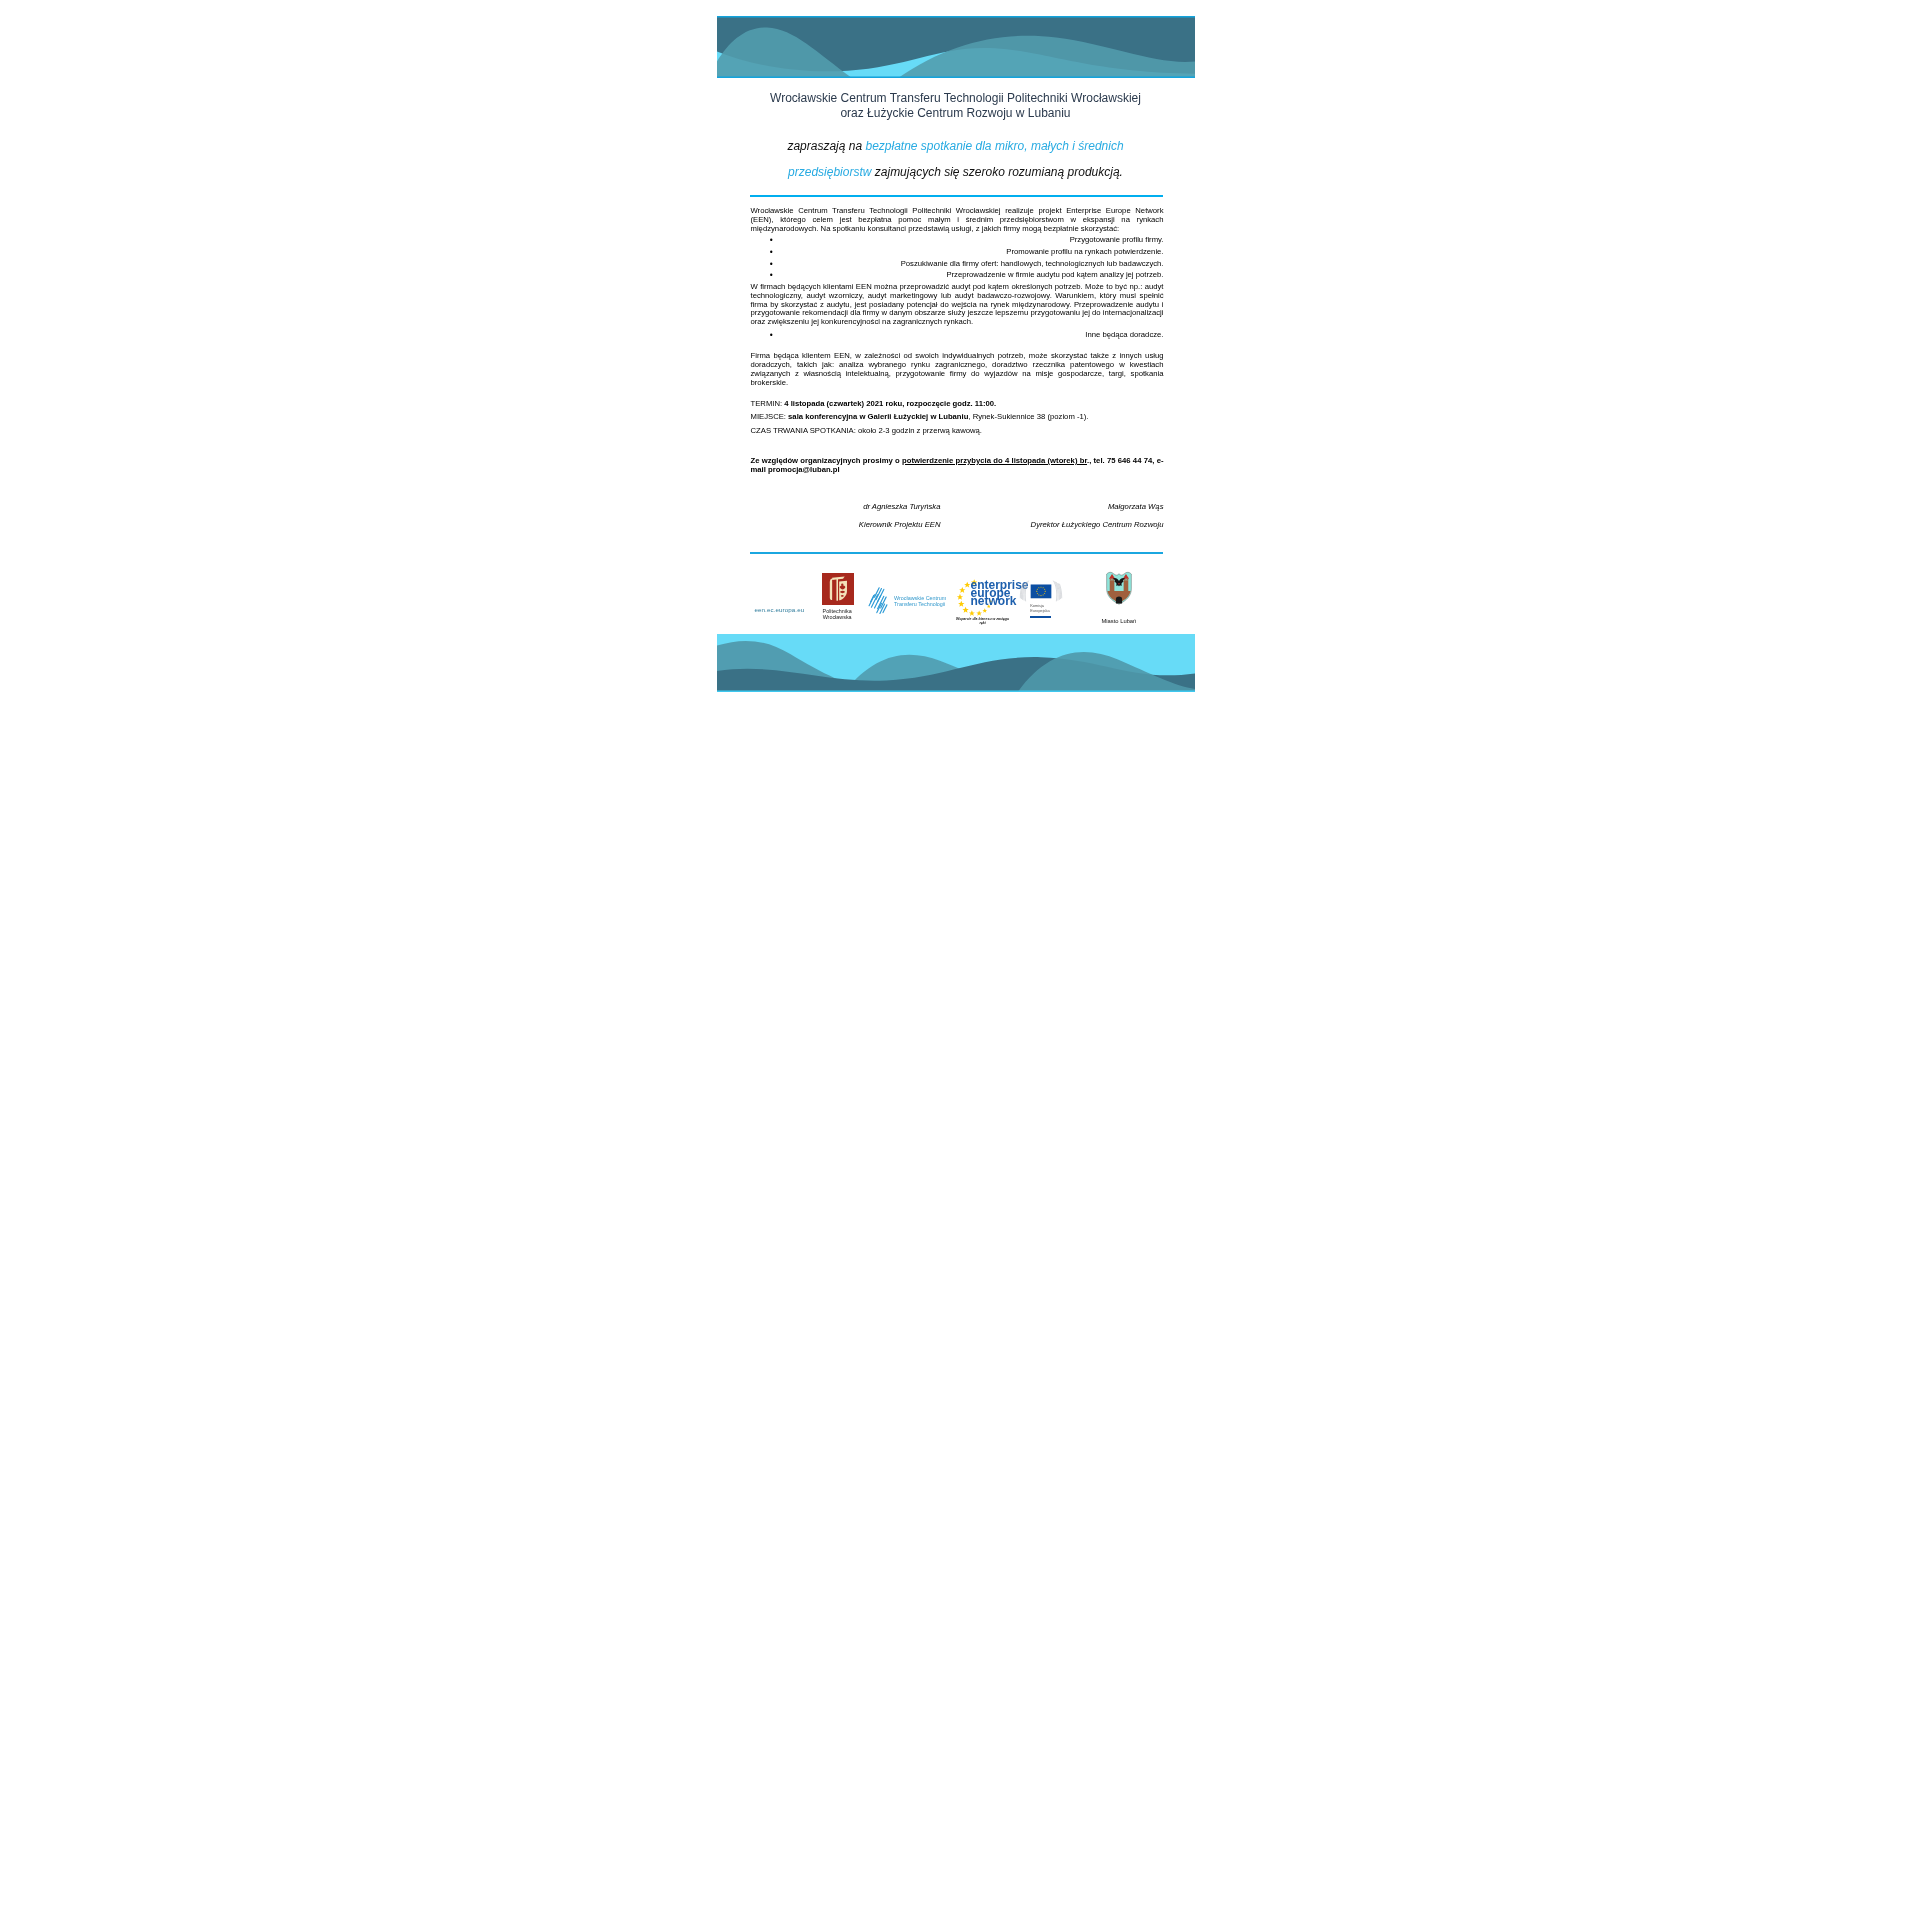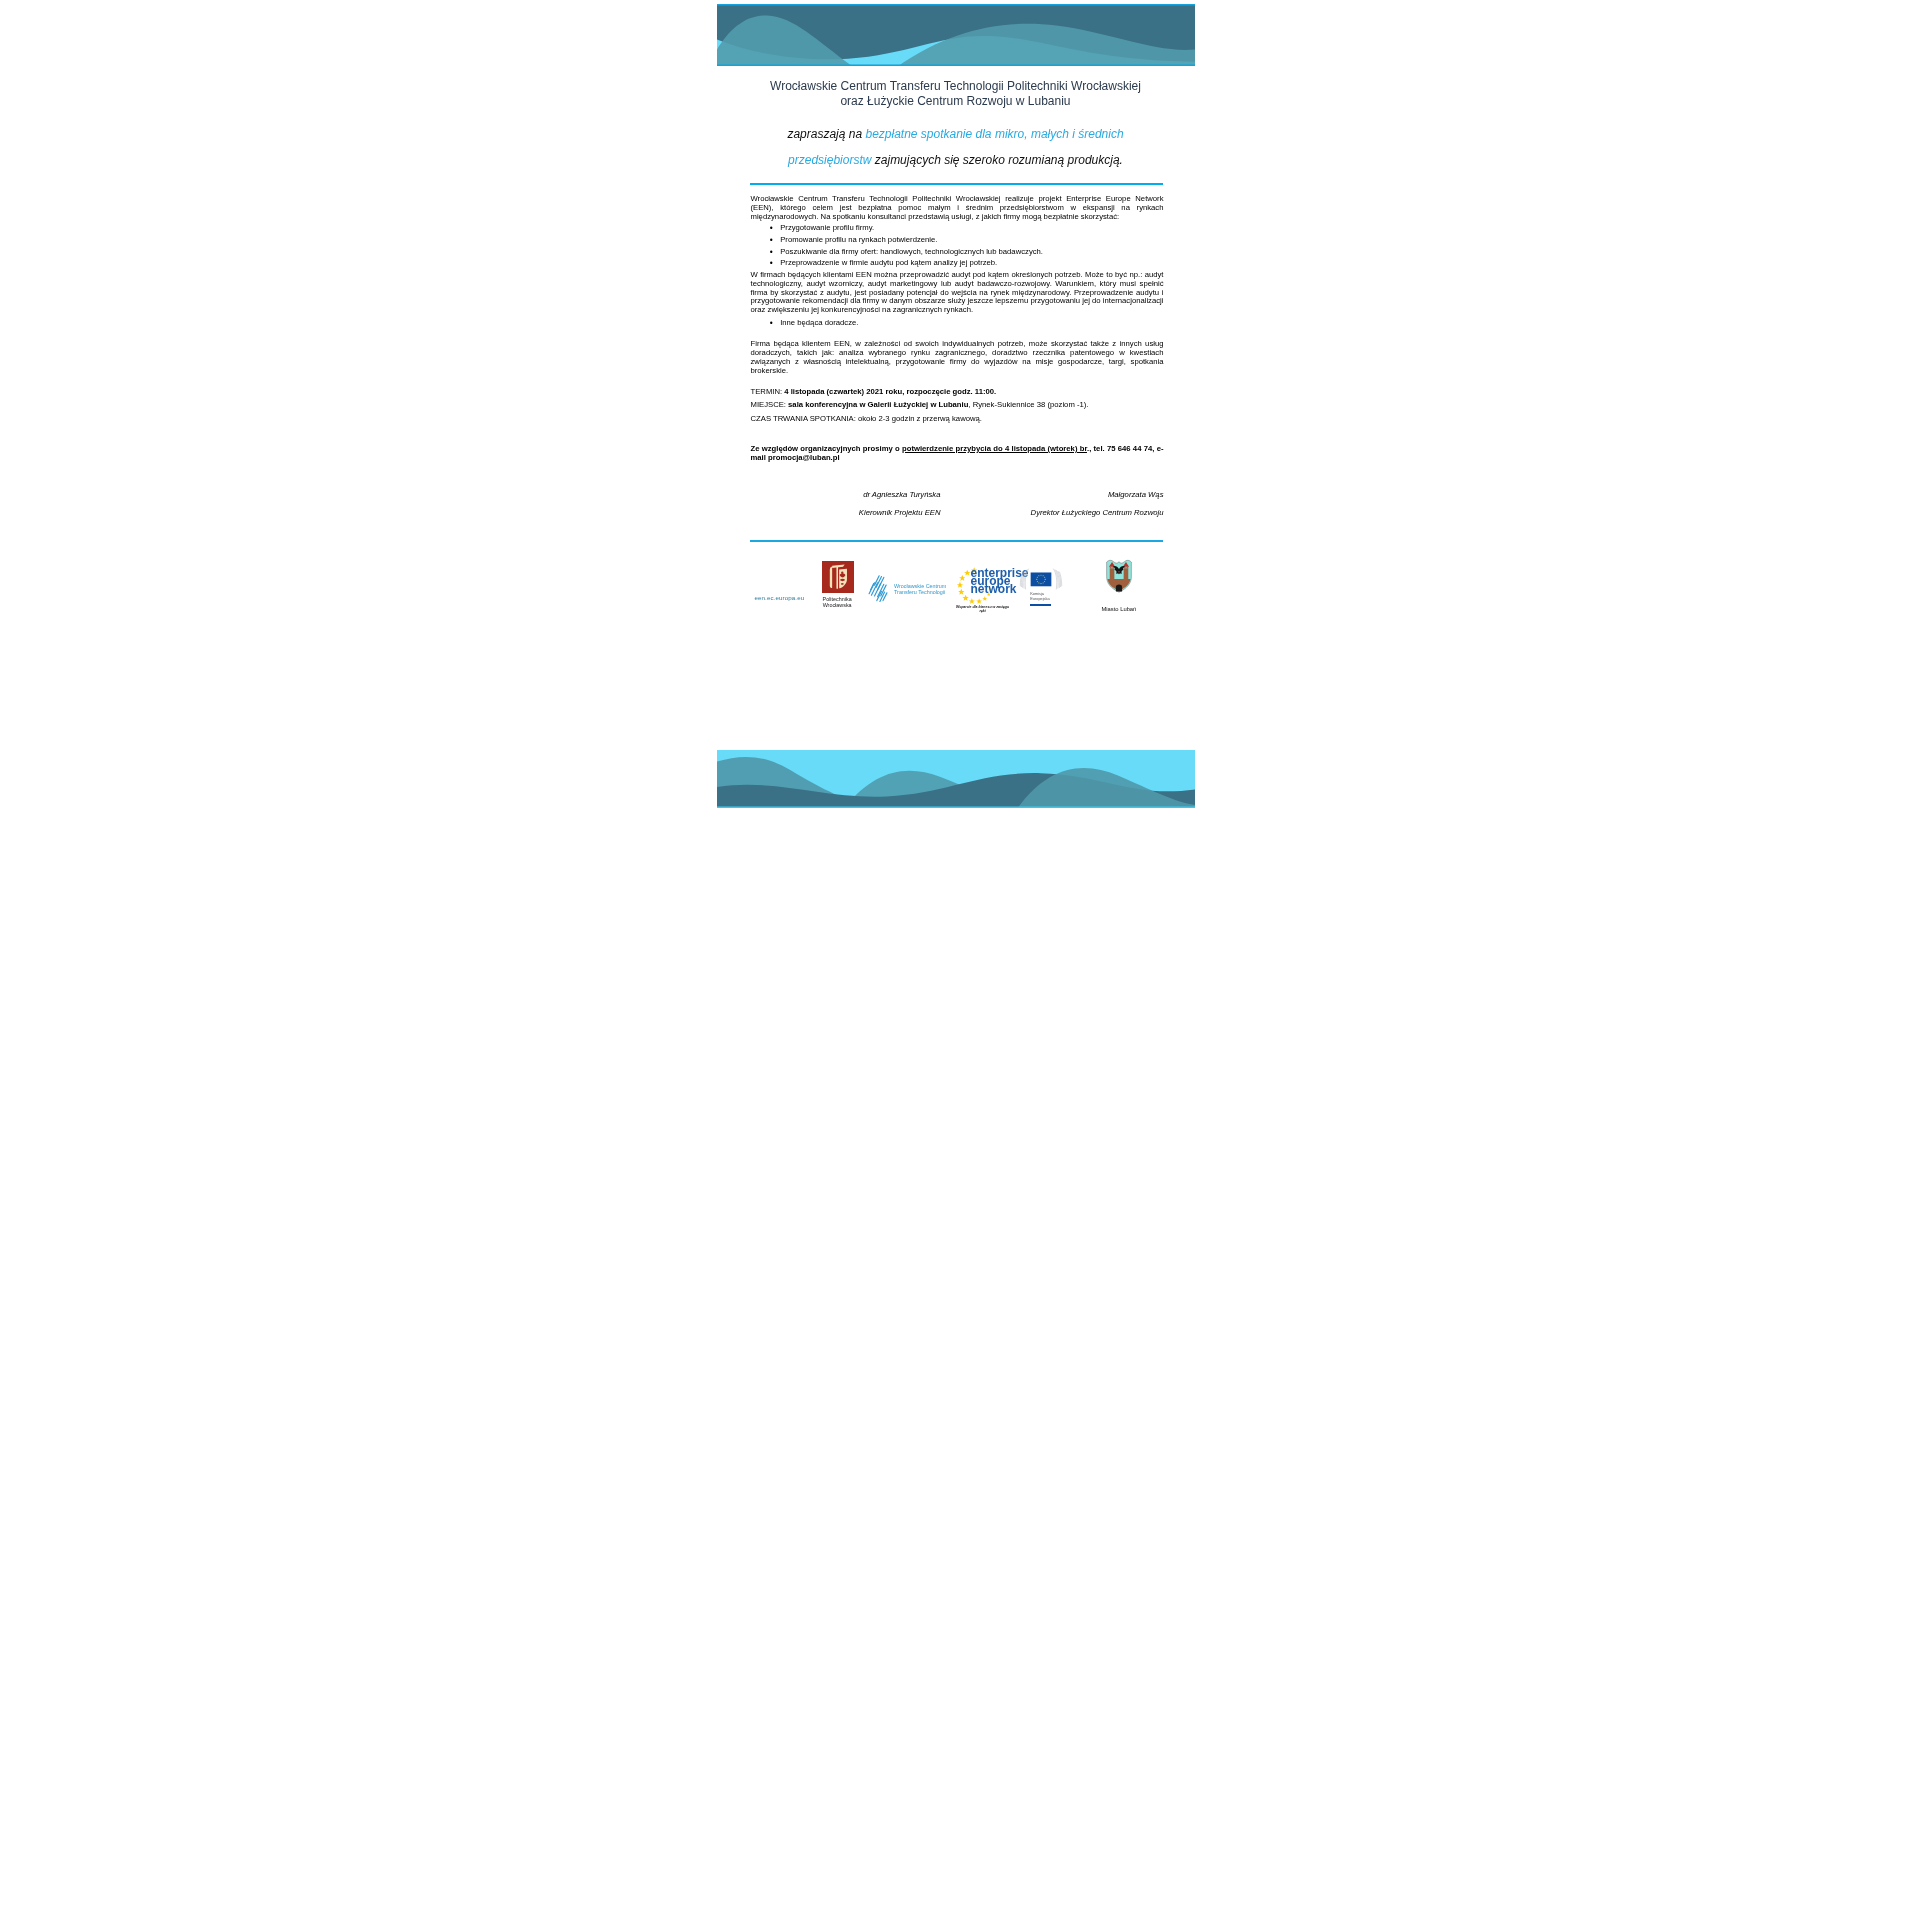--- a/index.html
+++ b/index.html
@@ -1,33 +1,33 @@
 <!DOCTYPE html>
 <html lang="pl" style="font-size:6.2px"><head>
 <meta charset="utf-8">
 <style>
   html,body{margin:0;padding:0;background:#ffffff;}
   body{font-family:"Liberation Sans",sans-serif;color:#000;}
-  .page{position:relative;width:478px;height:804px;margin:4px auto;background:#fff;overflow:hidden;}
+  .page{position:relative;width:478px;height:676px;margin:16px auto;background:#fff;overflow:hidden;}
   .band{display:block;width:478px;}
   .band-top{height:62px;}
   .band-bottom{position:absolute;left:0;bottom:0;height:58px;}
   h1.title{margin:13px auto 0;max-width:424px;text-align:center;font-weight:400;
     font-size:12px;line-height:15.4px;color:#2B3A4D;}
   h1.title span{display:block;}
   h2.subtitle{margin:11.6px auto 0;max-width:385px;text-align:center;font-weight:400;
     font-size:12px;line-height:26px;color:#111;font-style:italic;}
   .cyan{color:#29ABE2;}
   .divider{height:1.5px;background:#00AEEF;margin:10px 32px 0 33px;}
   .divider.thin{height:1.2px;background:#1BA7E0;margin-top:22.3px;}
   .content{margin:0 31px 0 34px;font-size:7.7px;line-height:8.9px;}
   .content p{margin:0;}
   .just{text-align:justify;}
   p.para1{margin-top:10px;}
-  ul.blist{list-style:none;margin:0 0 0 17px;padding:0;}
+  ul.blist{list-style:none;margin:0 0 0 17px;padding:0;text-align:right;}
   ul.blist li{position:relative;padding-left:12.7px;margin-top:2.7px;line-height:8.9px;}
   ul.blist li::before{content:"\2022";position:absolute;left:2.3px;top:0;font-size:8.5px;}
   p.para2{margin-top:2.7px;}
   ul.b2{margin-top:3.9px;}
   p.para3{margin-top:12.3px;}
   p.termin{margin-top:11.6px;}
   p.miejsce,p.czas{margin-top:5px;}
   p.note{margin-top:20.4px;font-weight:bold;}
   .note .ul{text-decoration:underline;text-decoration-thickness:1px;text-underline-offset:1.2px;}
   .sigs{display:flex;margin-top:29px;}

